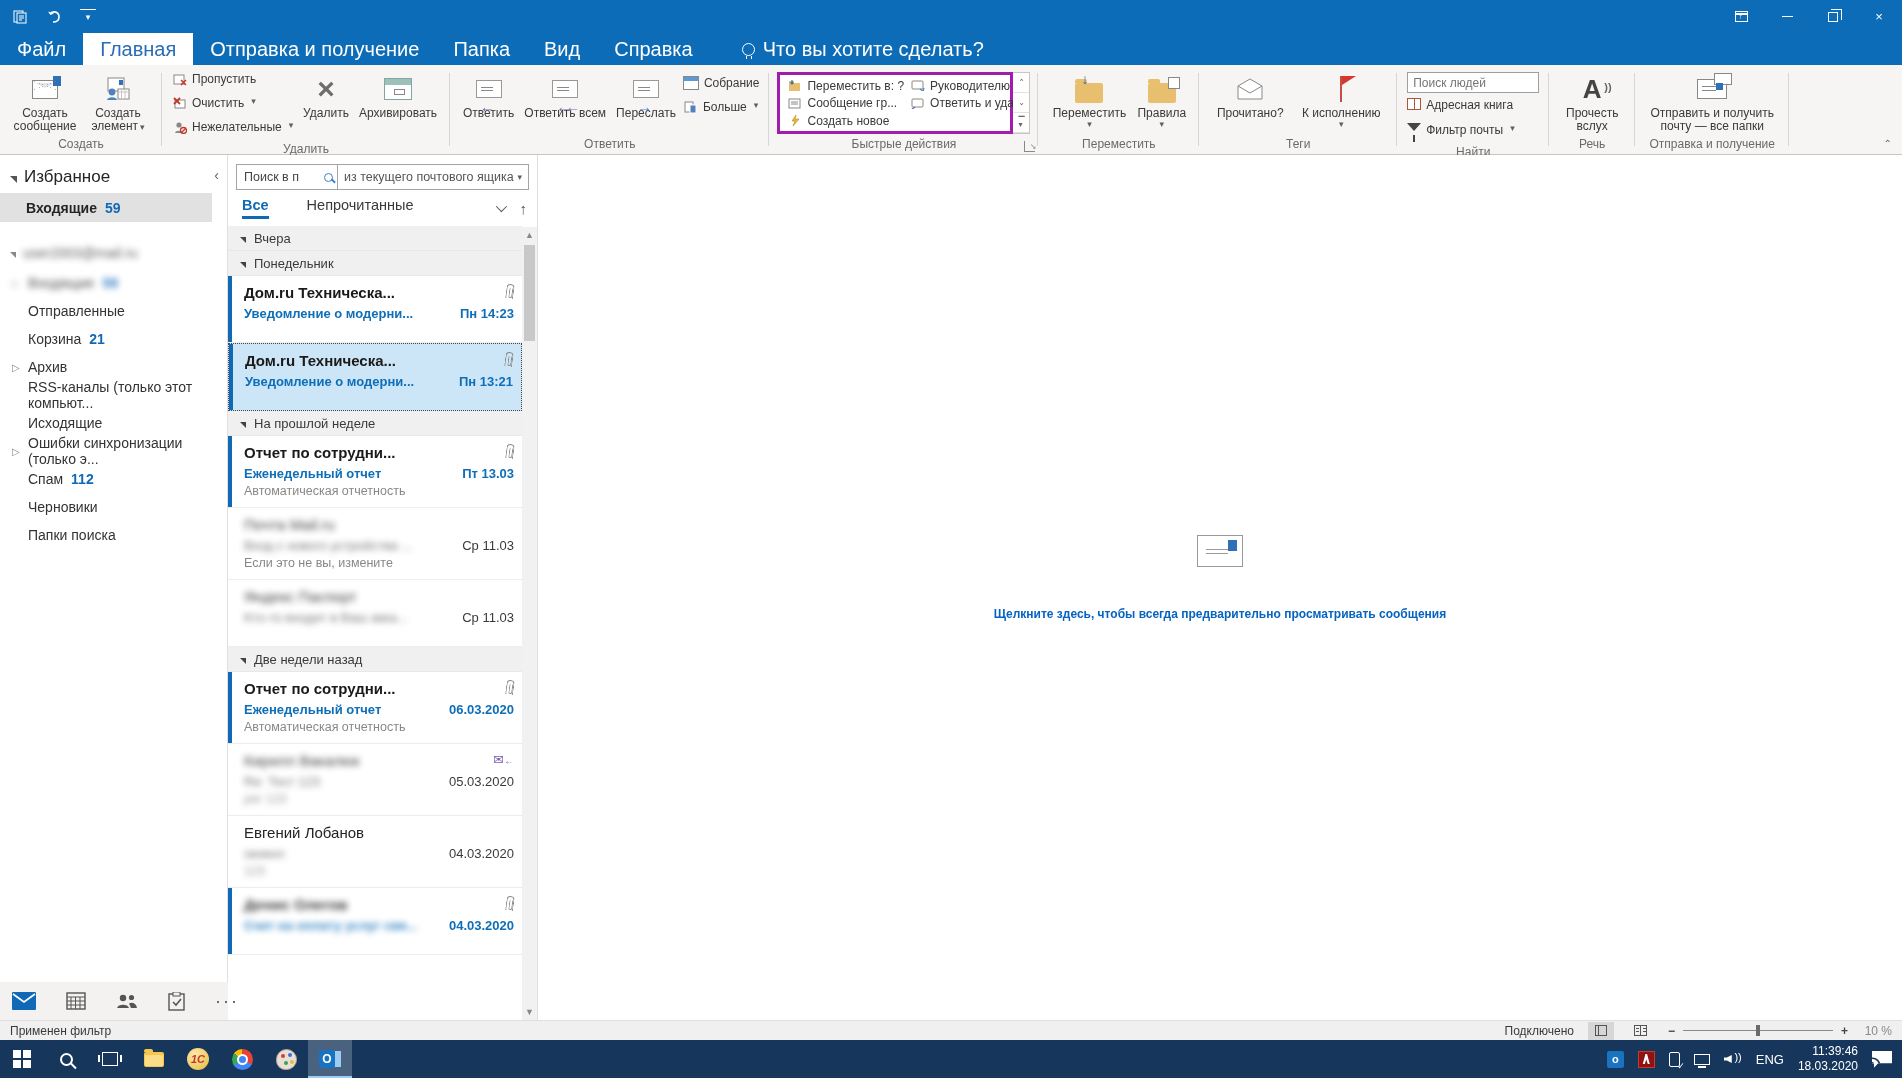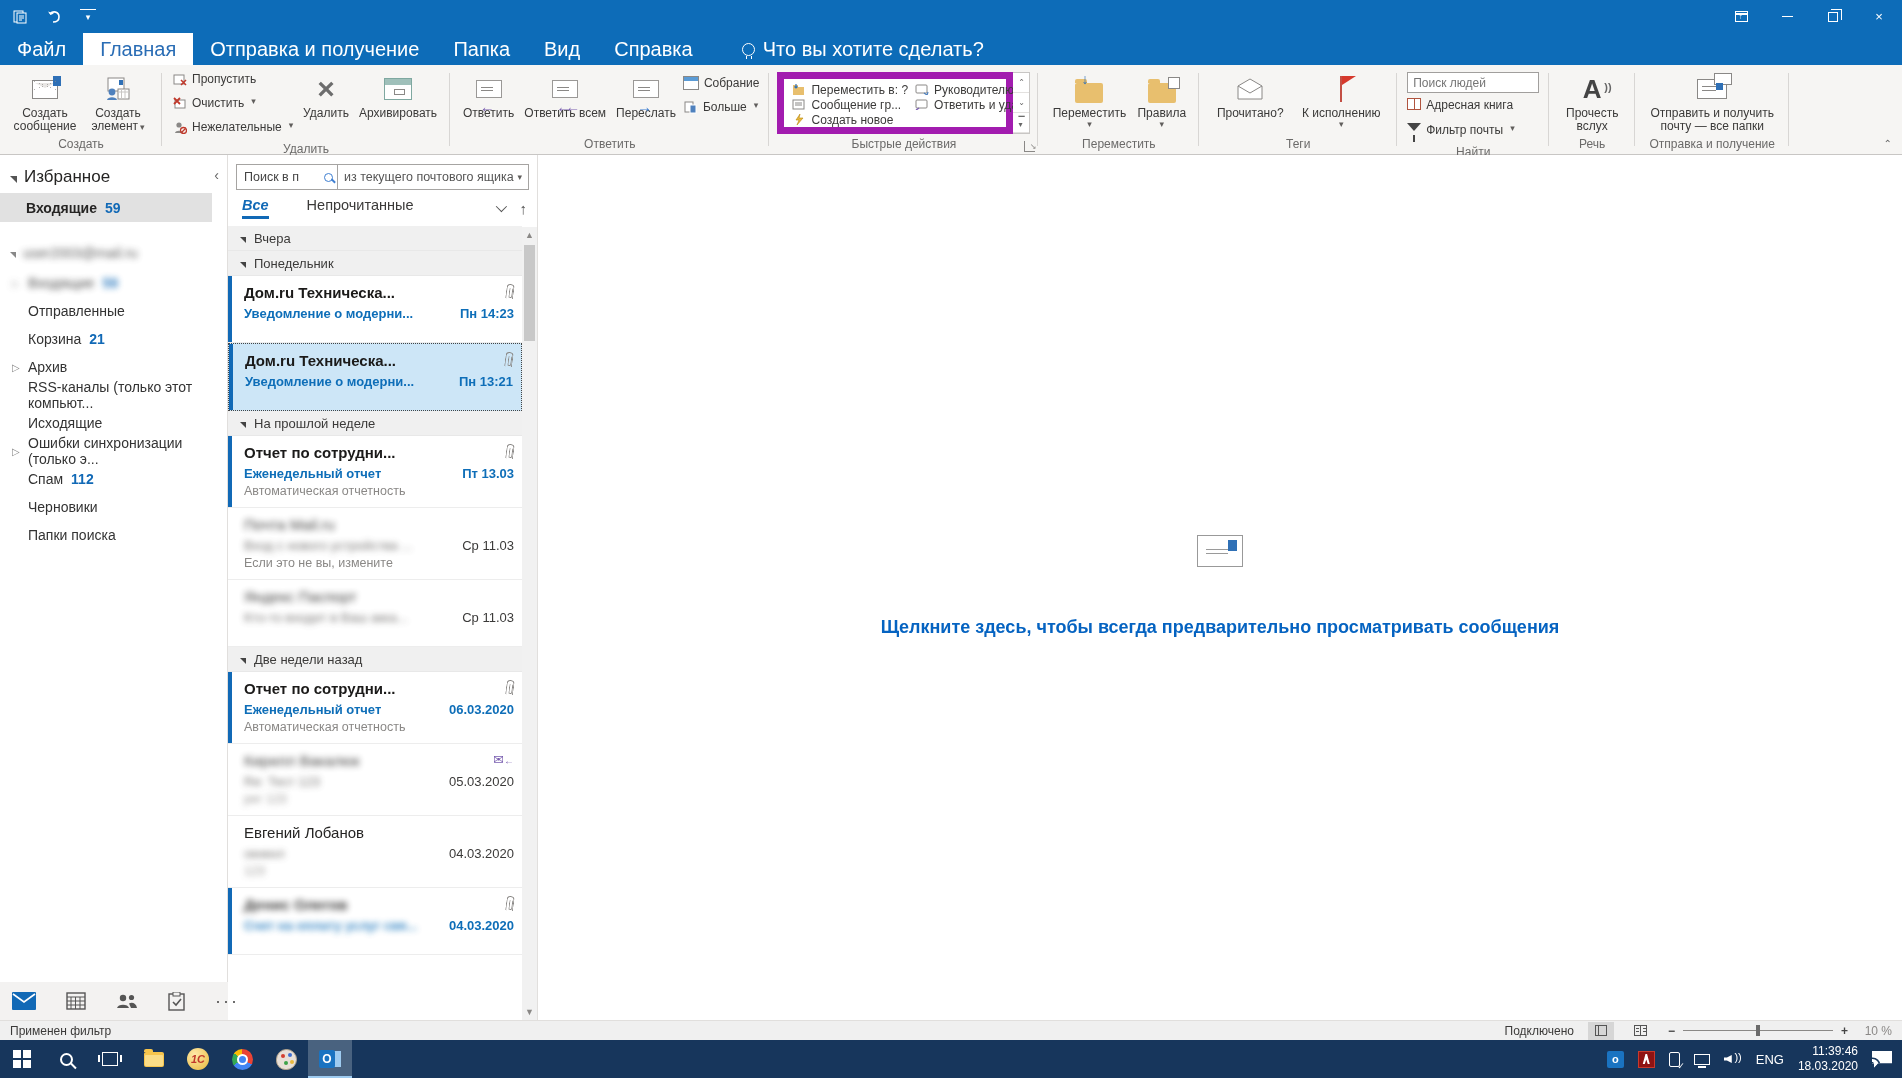--- a/index.html
+++ b/index.html
@@ -42,21 +42,21 @@
   .bigbtn{display:flex; flex-direction:column; align-items:center; min-width:56px; padding:1px 5px; text-align:center; line-height:13px; cursor:default;}
   .bigbtn .bicon{height:36px; display:flex; align-items:center; justify-content:center;}
   .vcol{display:flex; flex-direction:column; justify-content:flex-start; gap:4px; padding:2px 2px;}
   .smallbtn{display:flex; gap:5px; height:20px; white-space:nowrap; cursor:default;}
   .caret{font-size:9px; color:#605e5c; margin-left:2px;}
   .caret-under{font-size:9px; color:#605e5c; line-height:8px;}
   .xicon{font-size:30px; color:#6d6d6d; font-weight:bold; line-height:30px;}
   .mini{width:15px; height:15px; display:inline-flex; align-items:center; justify-content:center;}
   
   .qs-wrap{display:flex; padding-top:2px;}
-  .qs-box{border:7px solid #a21caf; background:#fff; display:grid; grid-template-columns:auto auto; column-gap:6px; padding:3px 7px; align-content:space-between; height:62px; width:236px;}
+  .qs-box{border:3px solid #a21caf; background:#fff; display:grid; grid-template-columns:auto auto; column-gap:6px; padding:3px 7px; align-content:space-between; height:62px; width:236px;}
   .qs-item{display:flex; align-items:center; gap:5px; white-space:nowrap; font-size:12px;}
   .qs-scroll{width:17px; height:62px; border:1px solid #c8c6c4; border-left:none; background:#fff; display:flex; flex-direction:column;}
   .qs-scroll span{flex:1; display:flex; align-items:center; justify-content:center; font-size:8px; color:#666; border-bottom:1px solid #e3e1df;}
   .dlg-launcher{position:absolute; right:3px; bottom:2px; width:11px; height:11px; border-left:1px solid #8a8886; border-bottom:1px solid #8a8886; }
   .dlg-launcher::after{content:"↘"; font-size:8px; color:#8a8886; position:absolute; right:-1px; bottom:0;}
   .ribbon-collapse{position:absolute; right:10px; bottom:5px; color:#666; font-size:10px;}
   
   .env{width:26px; height:19px; border:1px solid #8a8886; background:#fff; position:relative;}
   .env::before{content:""; position:absolute; left:2px; top:2px; right:2px; border-top:5px solid transparent; border-left:10px solid transparent; border-right:10px solid transparent; border-top-color:#e8e6e4;}
   .env::after{content:""; position:absolute; left:0; top:0; width:100%; height:9px; background:linear-gradient(to bottom right,transparent 49%,#8a8886 50%,transparent 51%),linear-gradient(to bottom left,transparent 49%,#8a8886 50%,transparent 51%);}
@@ -108,21 +108,21 @@
 
   
   .msglist{width:310px; border-right:1px solid var(--line); display:flex; flex-direction:column; position:relative;}
   .ml-search{display:flex; margin:9px 8px 0 8px; height:26px;}
   .ml-searchbox{width:102px; border:1px solid #a6a4a2; background:#fff; display:flex; align-items:center; padding:0 4px 0 7px; font-size:12.5px; color:#444;}
   .mag{width:9px; height:9px; border:1.5px solid #3f7fd1; border-radius:50%; position:relative; margin-left:auto;}
   .mag::after{content:""; position:absolute; width:5px; height:1.5px; background:#3f7fd1; transform:rotate(45deg); right:-4px; bottom:-1px;}
   .ml-scope{flex:1; border:1px solid #a6a4a2; border-left:none; background:#fff; display:flex; align-items:center; font-size:12.5px; color:#555; padding:0 6px;}
   .ml-scope .caret{margin-left:auto;}
   .ml-tabs{display:flex; align-items:center; height:36px; padding:0 10px 0 14px; font-size:14.5px;}
-  .ml-tab-all{color:#1169b6; font-weight:bold; position:relative; padding-bottom:6px;font-style:italic;}
+  .ml-tab-all{color:#1169b6; font-weight:bold; position:relative; padding-bottom:6px;}
   .ml-tab-all::after{content:""; position:absolute; left:0; right:0; bottom:0; height:3px; background:#1169b6;}
   .ml-tab-unread{color:#3b3a39; margin-left:38px; padding-bottom:6px;}
   .ml-sort{margin-left:auto; display:flex; align-items:center; gap:16px; color:#555;}
   .chev-dn{width:8px; height:8px; border-right:1.5px solid #555; border-bottom:1.5px solid #555; transform:rotate(45deg) translateY(-2px);}
   .ml-items{flex:1; overflow:hidden; position:relative; padding-right:15px;}
   .grp{height:25px; background:#f0f0f0; display:flex; align-items:center; gap:8px; padding-left:12px; font-size:13px; color:#3b3a39; border-bottom:1px solid #e8e8e8;}
   .grp .tri-dn{border-left:6px solid transparent; border-top:6px solid #444;}
   .msg{position:relative; padding:8px 8px 8px 16px; border-bottom:1px solid #ededed; background:#fff;}
   .msg.unread::before{content:""; position:absolute; left:0; top:0; bottom:0; width:4px; background:#1169b6;}
   .msg.selected{background:var(--sel); border:1px dotted #444;}
@@ -141,21 +141,21 @@
   .sbar .sarrow{height:16px; color:#8a8886; font-size:9px; display:flex; align-items:center;}
   .sbar .sthumb{width:11px; height:96px; background:#c8c8c8; margin-top:2px;}
   .sbar .sarrow.dn{margin-top:auto;}
 
   
   .reading{flex:1; display:flex; flex-direction:column; align-items:center; justify-content:flex-start; padding-top:380px; background:#fff;}
   .rp-icon{width:46px; height:32px; border:1px solid #999; background:#fff; position:relative; margin-bottom:26px;}
   .rp-icon::before{content:""; position:absolute; left:8px; top:13px; width:22px; height:1px; background:#9a9a9a; box-shadow:0 4px 0 #9a9a9a;}
   .rp-icon .sq{position:absolute; right:5px; top:4px; width:9px; height:11px; background:#2f70b6;}
   .rp-title{font-size:21px; color:#605e5c;}
-  .rp-link{font-size:18px; color:var(--link); margin-top:24px; font-weight:bold; cursor:pointer;}
+  .rp-link{font-size:12px; color:var(--link); margin-top:14px; font-weight:bold; cursor:pointer;}
 
   
   .statusbar{height:20px; background:#f0f0f0; border-top:1px solid #e1dfdd; display:flex; align-items:center; font-size:12px; color:#3b3a39; padding:0 10px;}
   .sb-right{margin-left:auto; display:flex; align-items:center; gap:14px;}
   .sb-viewbtn{width:26px; height:18px; display:flex; align-items:center; justify-content:center;}
   .sb-viewbtn.active{background:#d6d6d6;}
   .vb-norm{width:12px; height:11px; border:1px solid #555; position:relative;}
   .vb-norm::before{content:""; position:absolute; left:2px; top:0; bottom:0; width:1px; background:#555;}
   .vb-read{width:13px; height:11px; border:1px solid #555; position:relative;}
   .vb-read::before{content:""; position:absolute; left:5px; top:0; bottom:0; width:1px; background:#555;}

